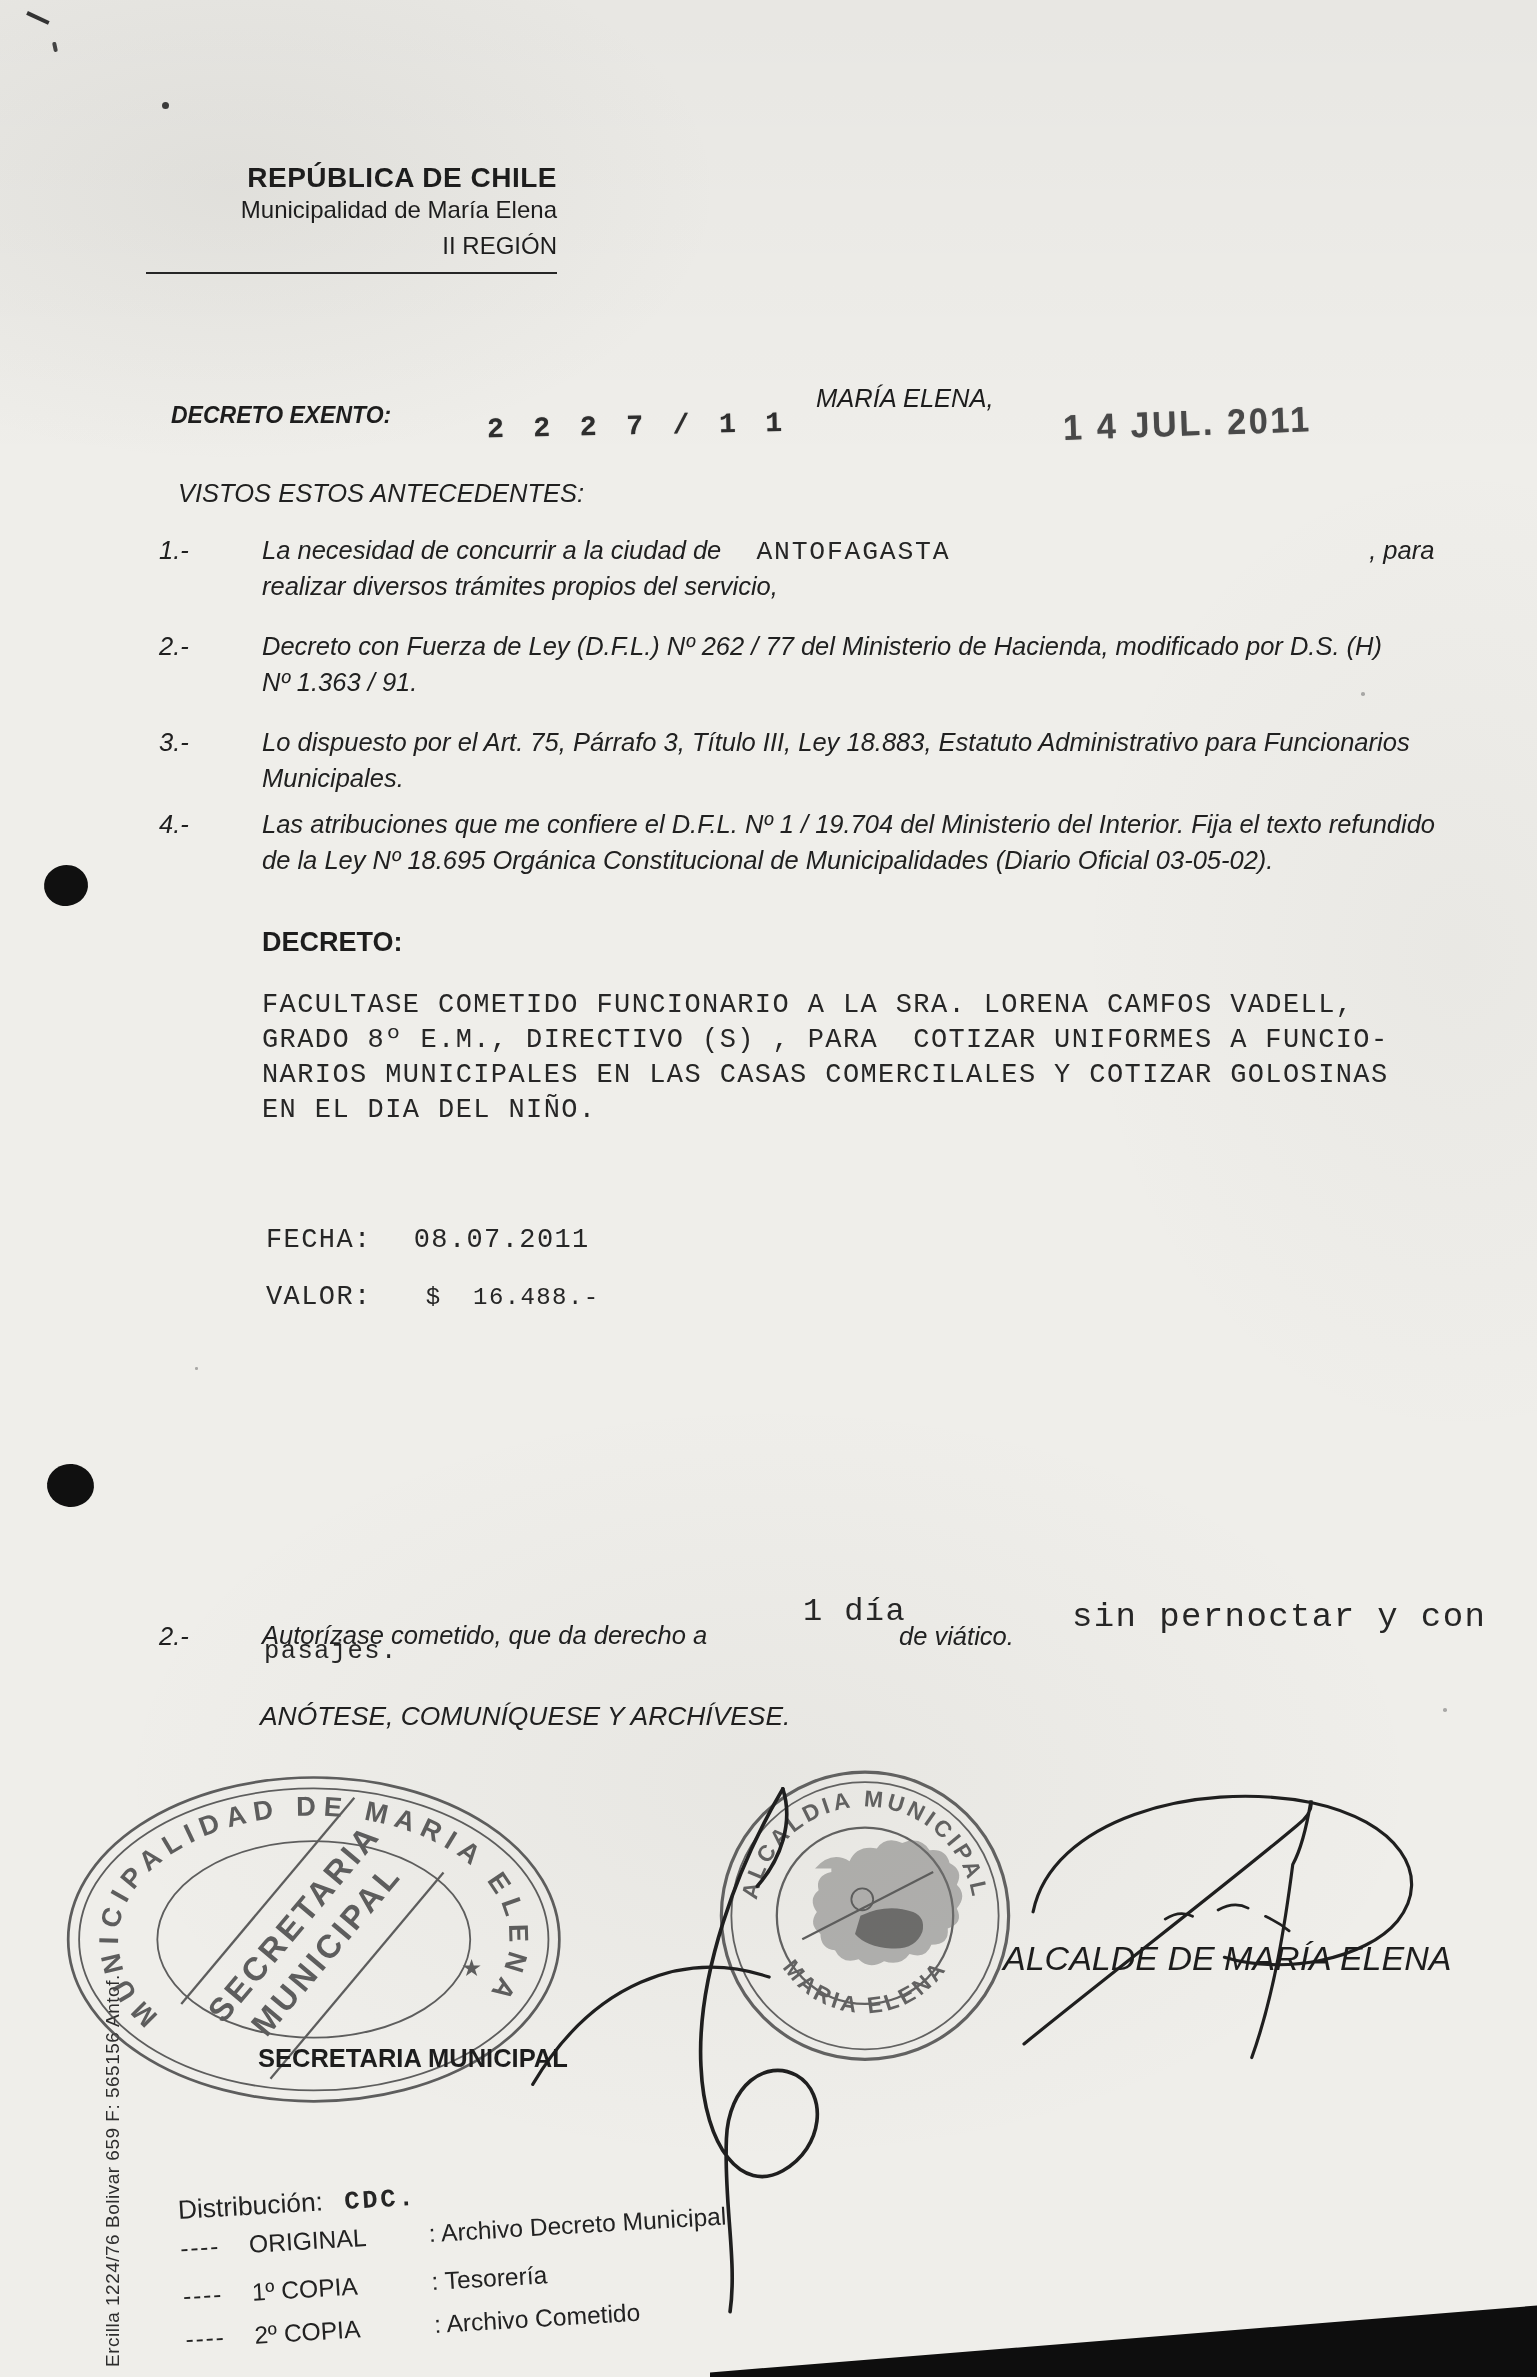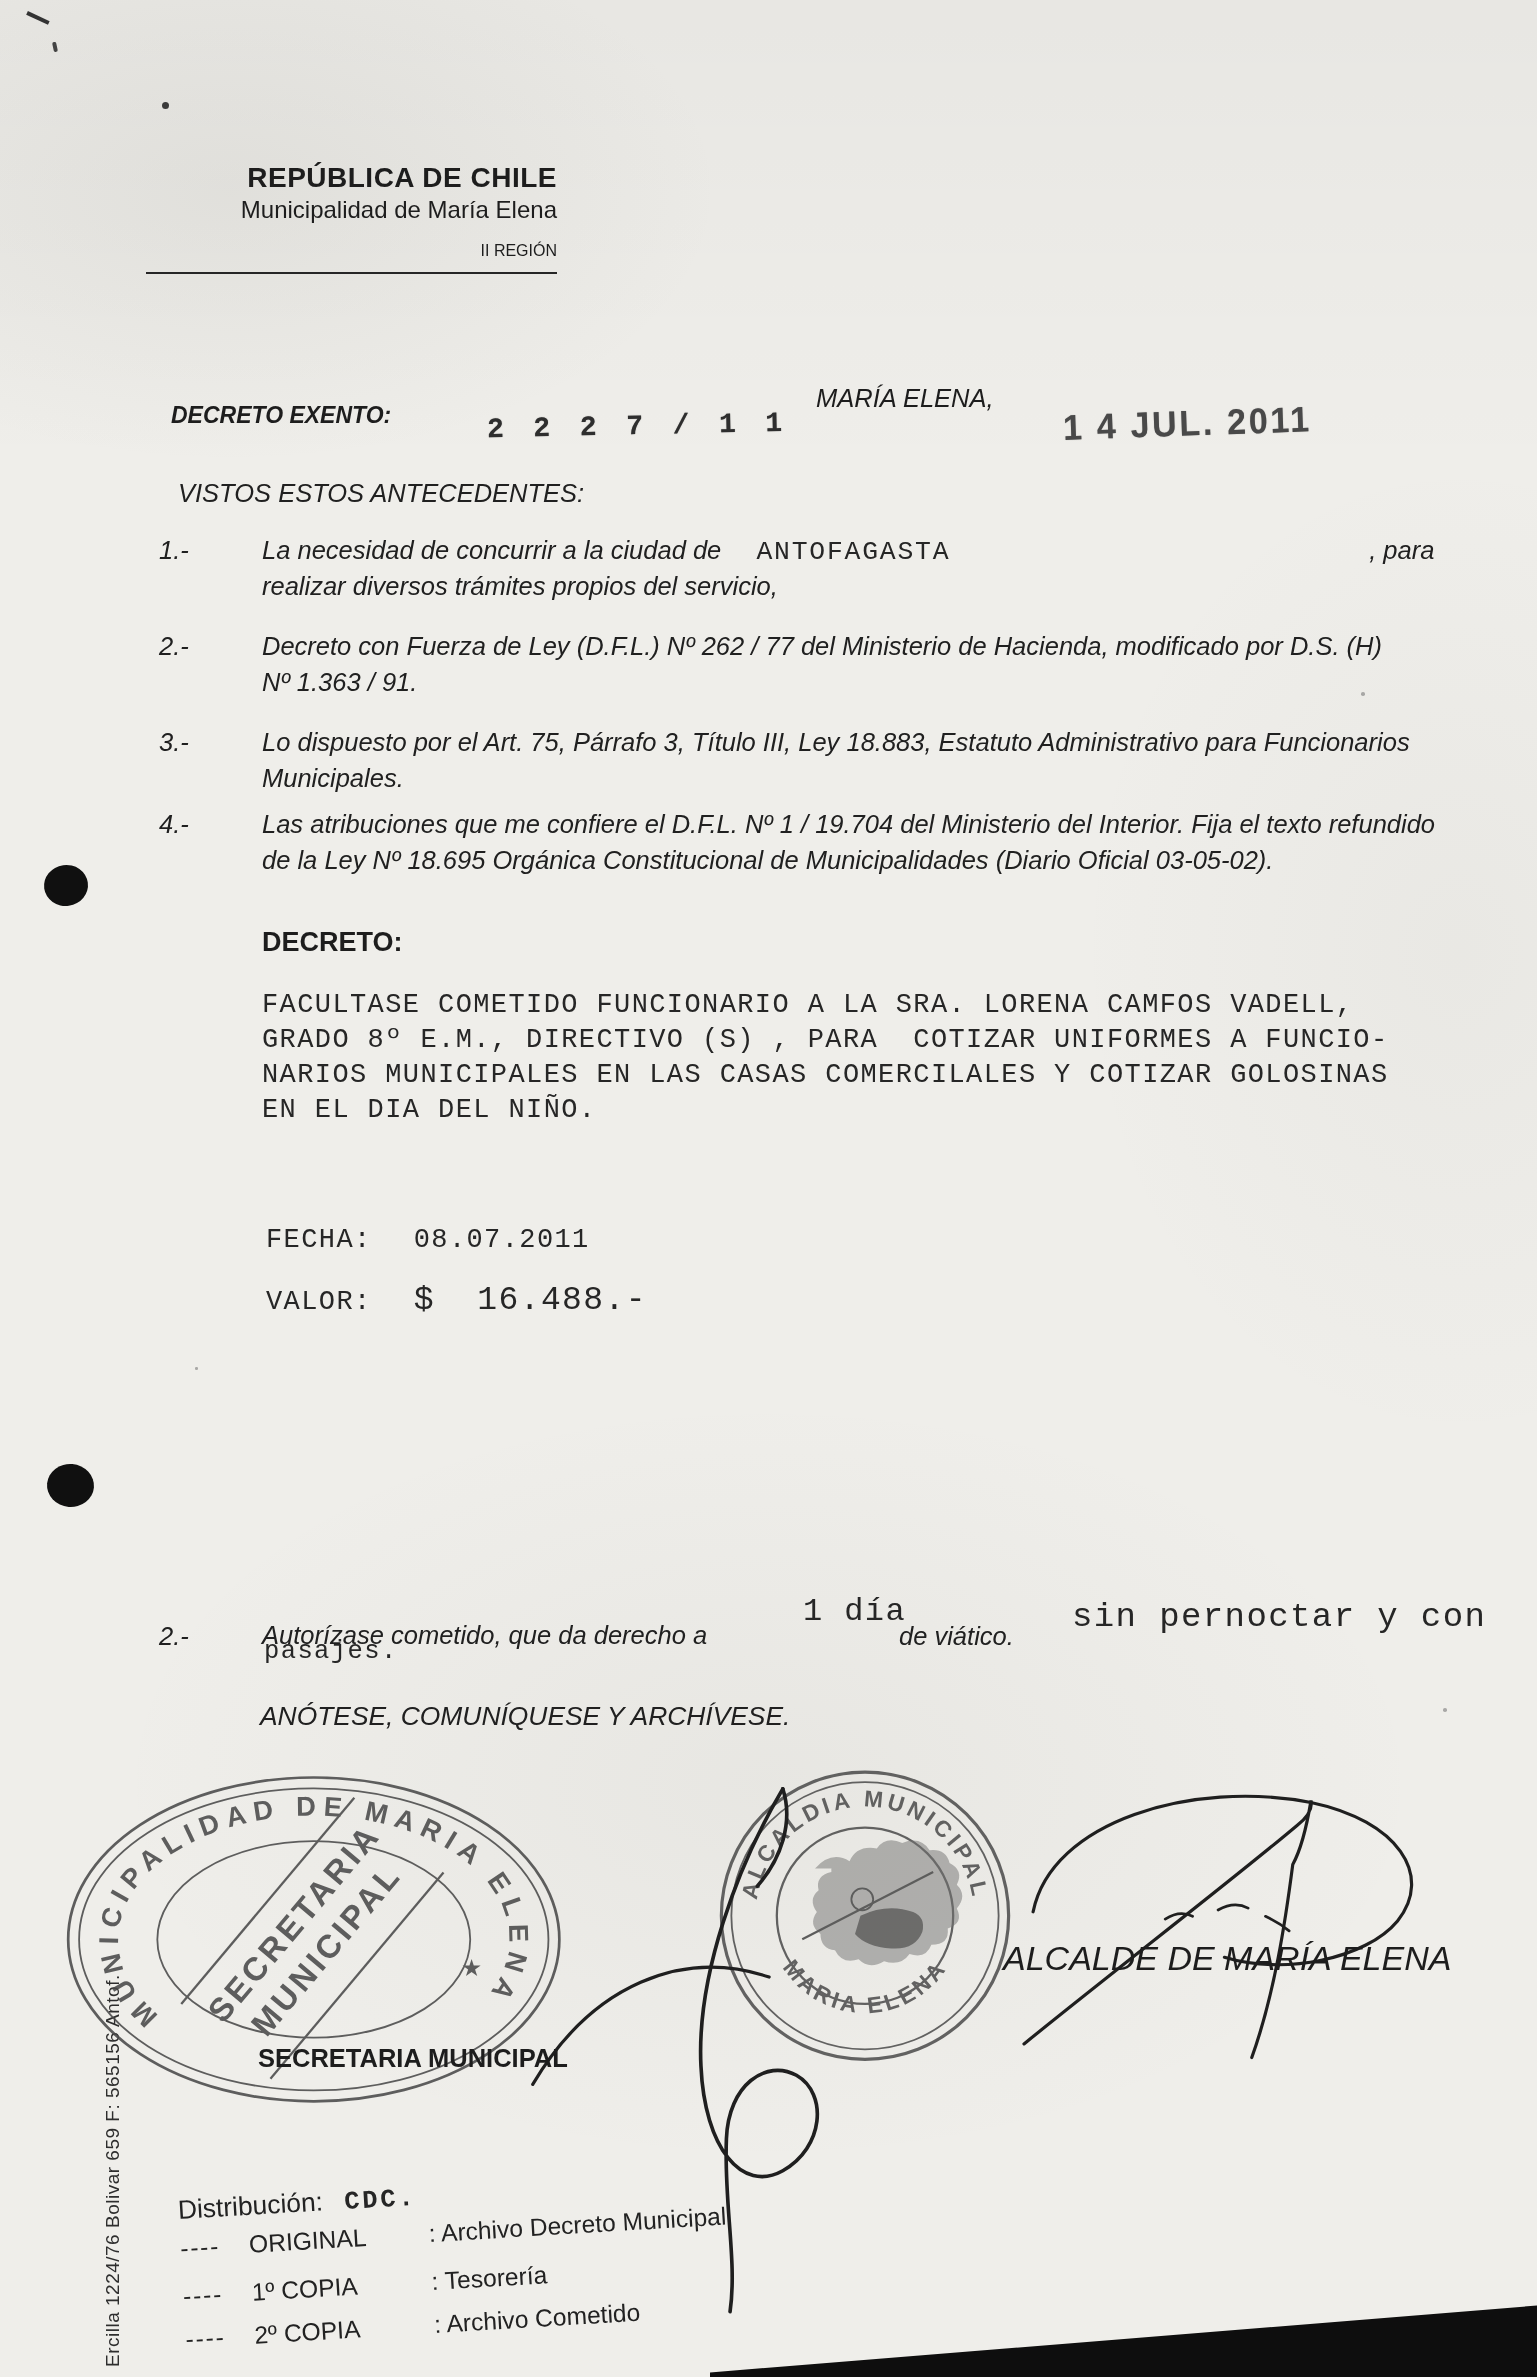--- a/index.html
+++ b/index.html
@@ -14,21 +14,21 @@
       linear-gradient(180deg, rgba(0,0,0,.03), rgba(0,0,0,0) 20%);
   }
   .abs{position:absolute;}
   .it{font-style:italic;}
   .b{font-weight:bold;}
   .tw{font-family:"Liberation Mono","DejaVu Sans Mono",monospace;color:#262626;white-space:pre;}
   .body-line{font-size:25.5px;line-height:36px;color:#202020;white-space:nowrap;}
   .header-box{left:146px;top:162px;width:411px;text-align:right;border-bottom:2.7px solid #262626;padding-bottom:12.7px;}
   .header-box .l1{font-size:28px;font-weight:bold;letter-spacing:0.5px;}
   .header-box .l2{font-size:24px;margin-top:1.8px;}
-  .header-box .l3{font-size:16px;margin-top:18px;}
+  .header-box .l3{font-size:24px;margin-top:8px;}
   .num-stamp{font-family:"Liberation Mono",monospace;font-weight:bold;font-size:28px;letter-spacing:6.4px;color:#2e2e2e;transform:rotate(-1.2deg);text-shadow:0 0 0.9px rgba(46,46,46,.55);}
   .date-stamp{font-weight:bold;font-size:34px;letter-spacing:2.7px;color:#3c3c3c;transform:rotate(-2deg) scaleY(1.05);opacity:.92;text-shadow:0 0 0.9px rgba(60,60,60,.5);}
   .hole{position:absolute;background:#101010;border-radius:50%;}
   .wedge{position:absolute;left:710px;top:2301px;width:827px;height:76px;background:#0e0e0e;clip-path:polygon(0 94%,100% 6%,100% 100%,0 100%);z-index:9;}
   .speck{position:absolute;border-radius:50%;background:#6f6f6f;opacity:.55;}
   .sig{stroke:#1f1f1f;fill:none;stroke-linecap:round;}
   .dist{transform:rotate(-3.4deg);transform-origin:0 0;font-size:24.6px;color:#222;}
   .dist .name{display:inline-block;width:180px;}
   .dist .pre{display:inline-block;width:69px;letter-spacing:1.8px;}
   .edge-note{transform:rotate(-90deg);transform-origin:0 0;font-size:19px;color:#2e2e2e;white-space:nowrap;letter-spacing:0.5px;}
@@ -96,21 +96,21 @@
     <div class="tw" style="font-size:27px;letter-spacing:1.4px;line-height:35px;">NARIOS MUNICIPALES EN LAS CASAS COMERCILALES Y COTIZAR GOLOSINAS</div>
     <div class="tw" style="font-size:27px;letter-spacing:1.4px;line-height:35px;">EN EL DIA DEL NIÑO.</div>
   </div>
 
   <div class="abs" style="left:266px;top:1225px;">
     <span class="tw" style="font-size:27px;letter-spacing:1.4px;">FECHA:</span>
     <span class="tw" style="font-size:27px;letter-spacing:1.4px;margin-left:38px;">08.07.2011</span>
   </div>
   <div class="abs" style="left:266px;top:1282px;">
     <span class="tw" style="font-size:27px;letter-spacing:1.4px;">VALOR:</span>
-    <span class="tw" style="font-size:33px;letter-spacing:1.4px;margin-left:38px;">$  16.488.-</span>
+    <span class="tw" style="font-size:24px;letter-spacing:1.4px;margin-left:50px;">$  16.488.-</span>
   </div>
 
   <span class="abs it body-line" style="left:159px;top:1618px;">2.-</span>
   <span class="abs it body-line" style="left:262px;top:1617px;">Autorízase cometido, que da derecho a</span>
   <span class="abs tw" style="left:803px;top:1593px;font-size:32px;letter-spacing:1.4px;">1 día</span>
   <span class="abs it body-line" style="left:899px;top:1618px;">de viático.</span>
   <span class="abs tw" style="left:1072px;top:1598px;font-size:34px;letter-spacing:1.4px;">sin pernoctar y con</span>
   <span class="abs tw" style="left:264px;top:1637px;font-size:25.5px;letter-spacing:1.4px;">pasajes.</span>
 
   <div class="abs it body-line" style="left:260px;top:1698px;font-size:26.4px;">ANÓTESE, COMUNÍQUESE Y ARCHÍVESE.</div>

